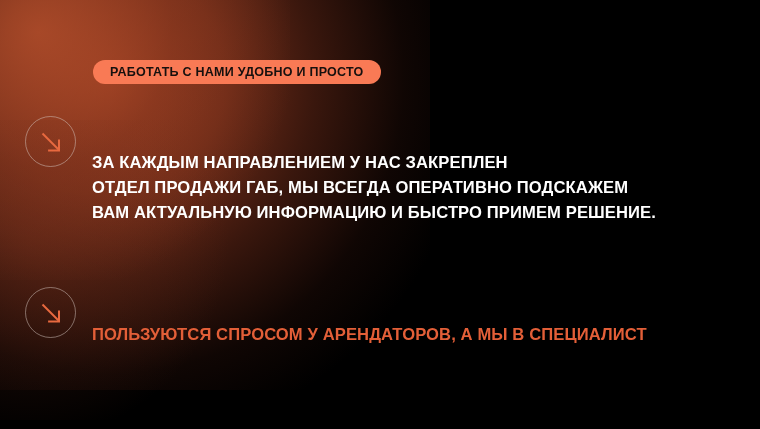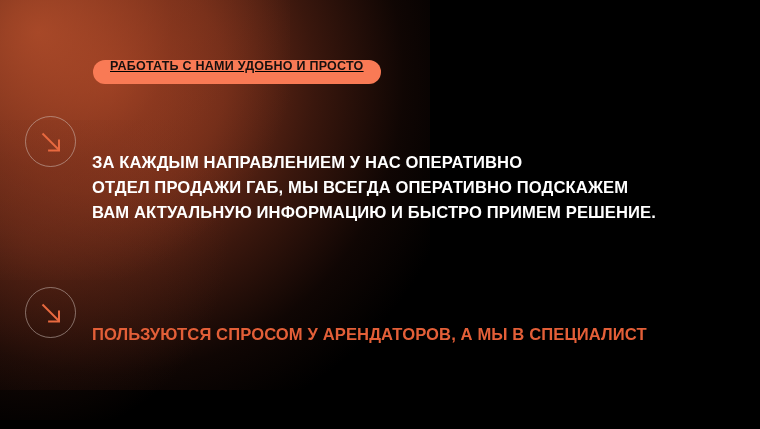--- a/index.html
+++ b/index.html
@@ -55,25 +55,24 @@
     pointer-events: none;
   }
 
   .badge {
     position: absolute;
     left: 93px;
     top: 60px;
     height: 24px;
     padding: 0 17px;
     display: flex;
-    align-items: flex-start;
+    align-items: center;
     border-radius: 13px;
     background: #F97A55;
     box-sizing: border-box;
-    text-decoration: underline;
   }
   .badge-text {
     font-size: 12.5px;
     font-weight: bold;
     letter-spacing: 0.25px;
     color: #16100E;
     white-space: nowrap;
     line-height: 1;
   }
 
@@ -135,21 +134,21 @@
   <div class="arrow-circle two">
     <span>
       <svg width="25" height="25" viewBox="0 0 25 25" fill="none" xmlns="http://www.w3.org/2000/svg">
         <path d="M3.5 3.5 L20 20" stroke="#E8693F" stroke-width="2" stroke-linecap="butt"></path>
         <path d="M20 9.5 L20 20.4 L9.1 20.4" stroke="#E8693F" stroke-width="2" stroke-linecap="butt" fill="none"></path>
       </svg>
     </span>
   </div>
 
   <div class="block primary">
-    <div class="line">ЗА КАЖДЫМ НАПРАВЛЕНИЕМ У НАС ОПЕРАТИВНО</div>
+    <div class="line">ЗА КАЖДЫМ НАПРАВЛЕНИЕМ У НАС ЗАКРЕПЛЕН</div>
     <div class="line">ОТДЕЛ ПРОДАЖИ ГАБ, МЫ ВСЕГДА ОПЕРАТИВНО ПОДСКАЖЕМ</div>
     <div class="line">ВАМ АКТУАЛЬНУЮ ИНФОРМАЦИЮ И БЫСТРО ПРИМЕМ РЕШЕНИЕ.</div>
   </div>
 
   <div class="block secondary">
     <div class="line">ПОЛЬЗУЮТСЯ СПРОСОМ У АРЕНДАТОРОВ, А МЫ В СПЕЦИАЛИСТ</div>
   </div>
 
 </div>
 

